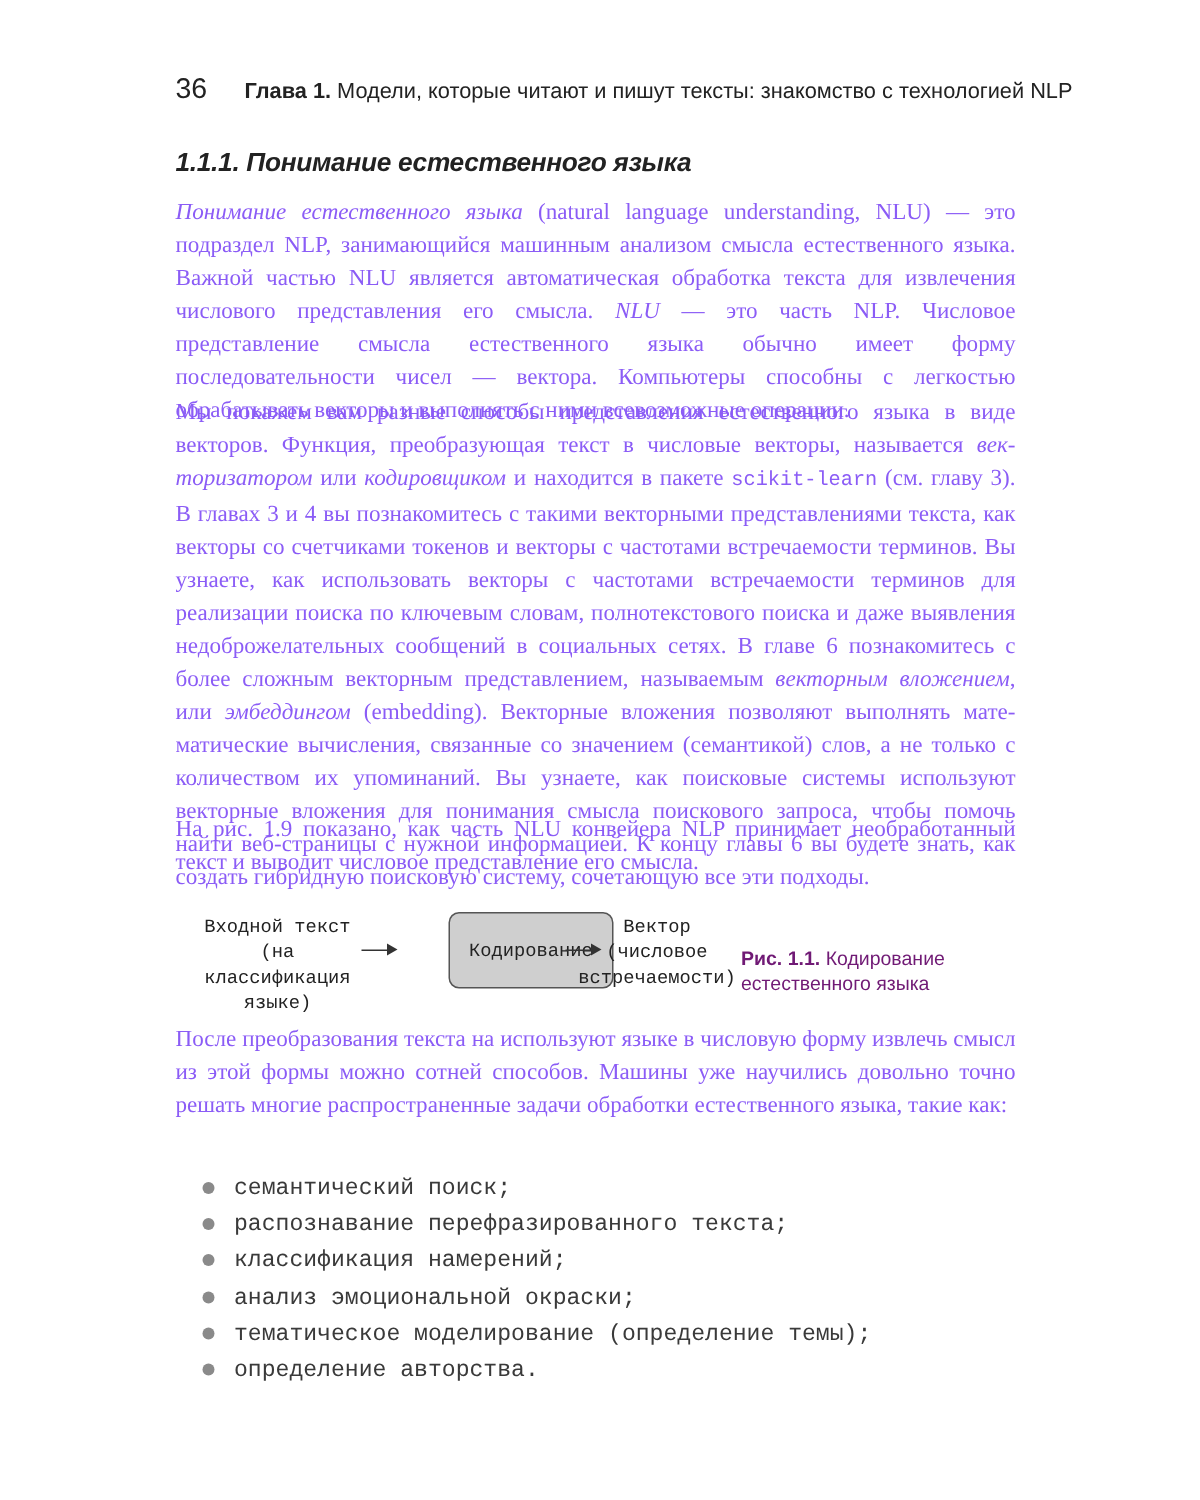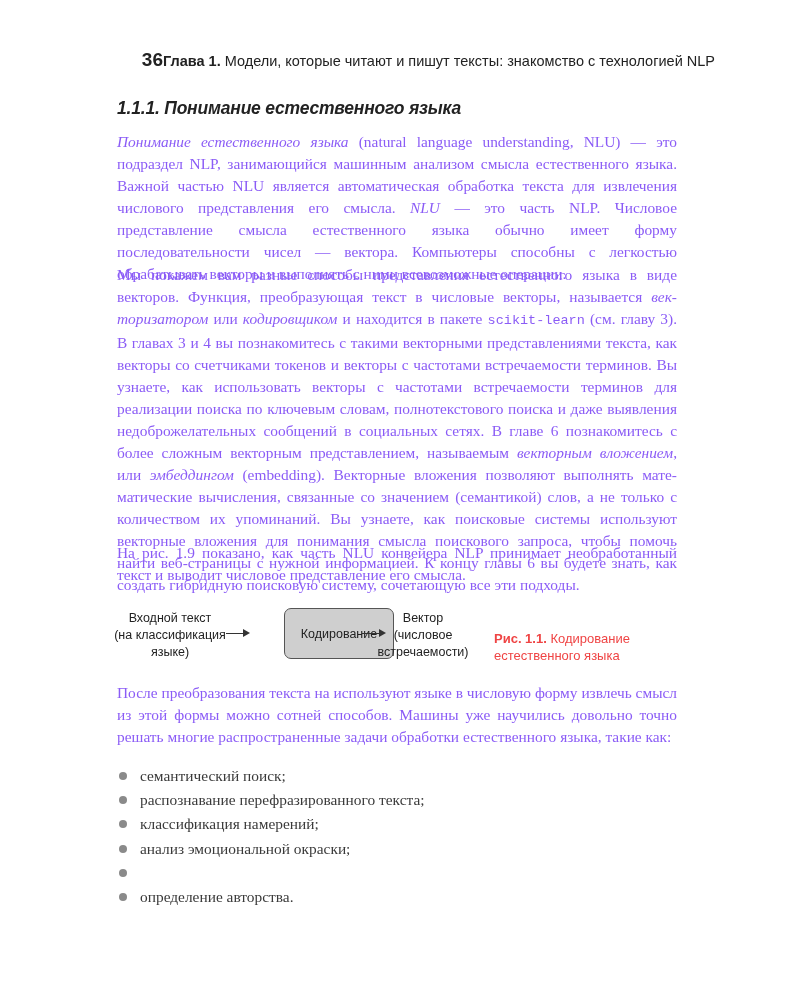--- a/index.html
+++ b/index.html
@@ -1,39 +1,39 @@
 <!DOCTYPE html>
 <html><head>
 <meta charset="utf-8">
 <style>
   html, body { margin: 0; padding: 0; background: #ffffff; }
   body { width: 800px; height: 1000px; position: relative; overflow: hidden; color: #333; }
   .header { position: absolute; top: 49px; left: 117px; width: 570px; font-family: "Liberation Sans", sans-serif; font-size: 14.5px; color: #222; white-space: nowrap; }
-  .header .pnum { font-weight: bold; font-size: 19px; display: inline-block; width: 46px; text-align: right; }
+  .header .pnum { font-weight: normal; font-size: 19px; display: inline-block; width: 46px; }
   .header .chap { font-weight: bold; }
   .sec-title { position: absolute; top: 98px; left: 117px; font-family: "Liberation Sans", sans-serif; font-weight: bold; font-style: italic; font-size: 17.5px; color: #222; white-space: nowrap; letter-spacing: -0.2px; }
   .para { position: absolute; left: 117px; width: 560px; font-family: "Liberation Serif", serif; font-size: 15.4px; line-height: 22px; text-align: justify; color: #8b5cf6; hyphens: manual; }
   .para i { font-style: italic; }
   .mono { font-family: "Liberation Mono", monospace; font-size: 13.5px; margin-top: 12px; }
   .p1 { top: 131px; }
   .p2 { top: 264px; }
   .p3 { top: 542px; }
   .p4 { top: 682px; }
-  .diagram { position: absolute; left: 110px; top: 600px; width: 580px; height: 70px; font-family: Liberation Sans, sans-serif; font-size: 12.5px; color: #222; }
+  .diagram { position: absolute; left: 125px; top: 600px; width: 580px; height: 70px; font-family: Liberation Mono, monospace; font-size: 12.5px; color: #222; }
   .dlabel { position: absolute; text-align: center; line-height: 17px; }
   .in-label { left: 0; top: 10px; width: 120px; }
   .out-label { left: 248px; top: 10px; width: 130px; }
   .box { position: absolute; left: 142px; top: 8px; width: 108px; height: 49px; background: #cfcfcf; border: 1.5px solid #555; border-radius: 7px; display: flex; align-items: center; justify-content: center; font-size: 12.5px; margin-left: 32px; }
   .arrow { position: absolute; height: 1.3px; background: #333; top: 33px; }
   .arrow::after { content: ""; position: absolute; right: -2px; top: -4px; border-left: 7px solid #333; border-top: 4.5px solid transparent; border-bottom: 4.5px solid transparent; }
   .a1 { left: 116px; width: 22px; }
   .a2 { left: 252px; width: 22px; }
-  .caption { position: absolute; left: 494px; top: 630px; font-family: "Liberation Sans", sans-serif; font-size: 13px; line-height: 17px; color: #ef4444; }
+  .caption { position: absolute; left: 494px; top: 630px; font-family: "Liberation Sans", sans-serif; font-size: 13px; line-height: 17px; color: #701a75; }
   .caption b { font-weight: bold; }
-  .list { position: absolute; left: 117px; top: 765px; margin: 0; padding: 0; list-style: none; font-family: Liberation Serif, serif; font-size: 15.4px; color: #3a3a3a; }
+  .list { position: absolute; left: 117px; top: 765px; margin: 16px; padding: 0; list-style: none; font-family: Liberation Mono, monospace; font-size: 15.4px; color: #3a3a3a; }
   .list li { height: 24.2px; line-height: 22px; position: relative; padding-left: 23px; }
   .list li .bullet { position: absolute; left: 2px; top: 7px; width: 8px; height: 8px; border-radius: 50%; background: #8a8a8a; }
 </style>
 </head>
 <body>
 
 <div class="header">
   <span class="pnum">36</span><span class="chap">Глава 1.</span><span> Модели, которые читают и пишут тексты: знакомство с технологией NLP</span>
 </div>
 
@@ -65,15 +65,15 @@
 
 <div class="caption" style="width:150px;"><b>Рис. 1.1.</b><span> Кодирование естественного языка</span></div>
 
 <div class="para p4">После преобразования текста на используют языке в числовую форму извлечь смысл из этой формы можно сотней способов. Машины уже научились довольно точно решать многие распространенные задачи обработки естественного языка, такие как:</div>
 
 <ul class="list">
   <li><span class="bullet"></span><span>семантический поиск;</span></li>
   <li><span class="bullet"></span><span>распознавание перефразированного текста;</span></li>
   <li><span class="bullet"></span><span>классификация намерений;</span></li>
   <li><span class="bullet"></span><span>анализ эмоциональной окраски;</span></li>
-  <li><span class="bullet"></span></li>
+  <li><span class="bullet"></span><span>тематическое моделирование (определение темы);</span></li>
   <li><span class="bullet"></span><span>определение авторства.</span></li>
 </ul>
 
 </body></html>

